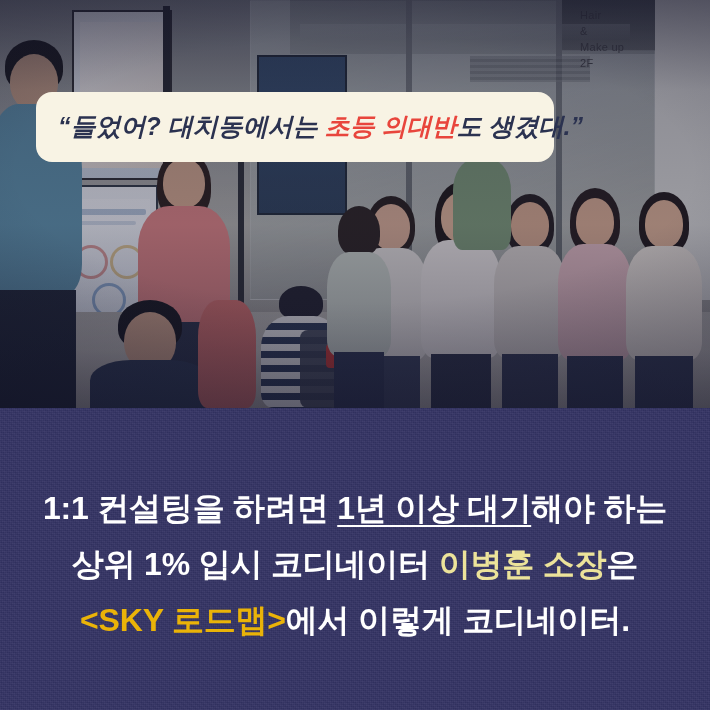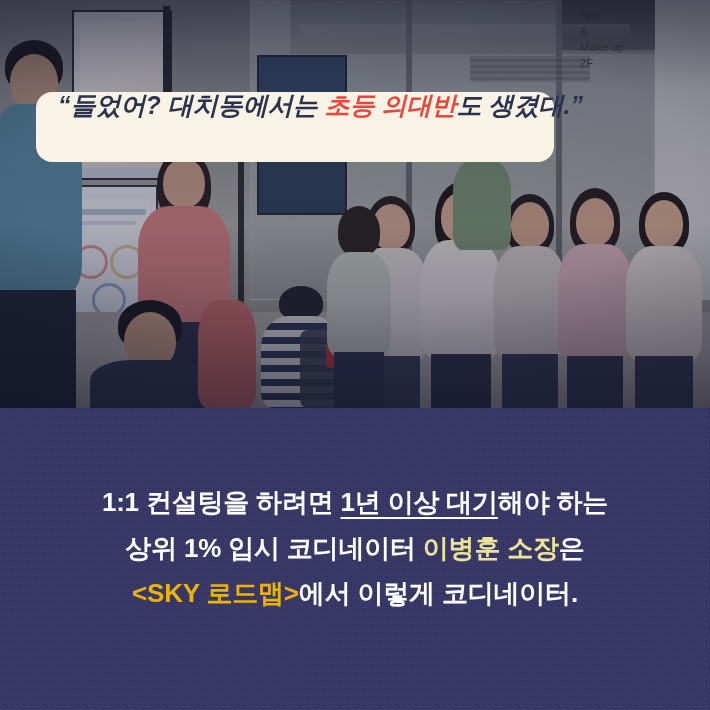--- a/index.html
+++ b/index.html
@@ -115,21 +115,21 @@
     position:absolute; inset:0;
     background:rgba(40,42,72,.20);
   }
 
   
   .bubble {
     position:absolute;
     border-radius:16px;
     display:flex;
     flex-direction:column;
-    justify-content:flex-start;
+    justify-content:center;
   }
   #bubble-1 {
     left:36px; top:92px; width:518px; height:70px;
     background:#f8f3e4;
     padding:0 22px;
   }
   #bubble-2 {
     left:135px; top:200px; width:537px; height:119px;
     background:#fadf72;
     padding:0 22px;
@@ -170,21 +170,21 @@
       repeating-linear-gradient(37deg, rgba(255,255,255,.03) 0 2px, rgba(0,0,0,.03) 2px 4px);
   }
   #bottom-text {
     position:absolute;
     left:0; right:0; top:72px;
     text-align:center;
     padding:0 24px;
   }
   .b-line {
     font-family:"Liberation Sans","DejaVu Sans",sans-serif;
-    font-size:26px;
+    font-size:32px;
     font-weight:600;
     color:#ffffff;
     line-height:1.75;
     letter-spacing:-.2px;
     white-space:nowrap;
   }
   .hl-underline {
     font-weight:800;
     text-decoration:underline;
     text-underline-offset:6px;

